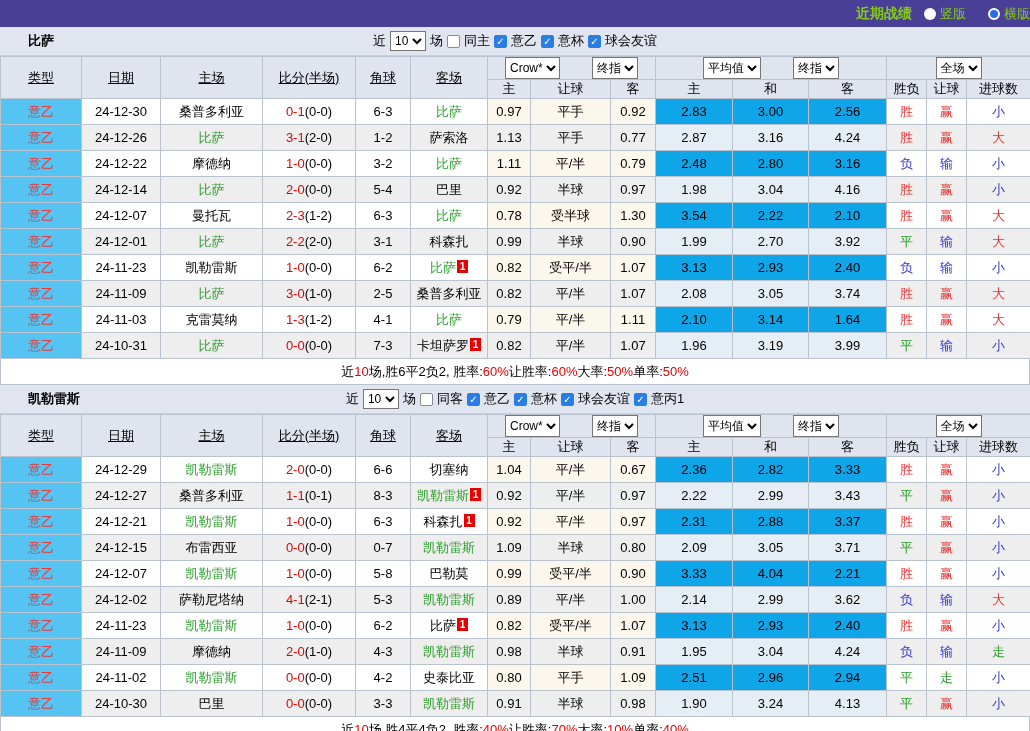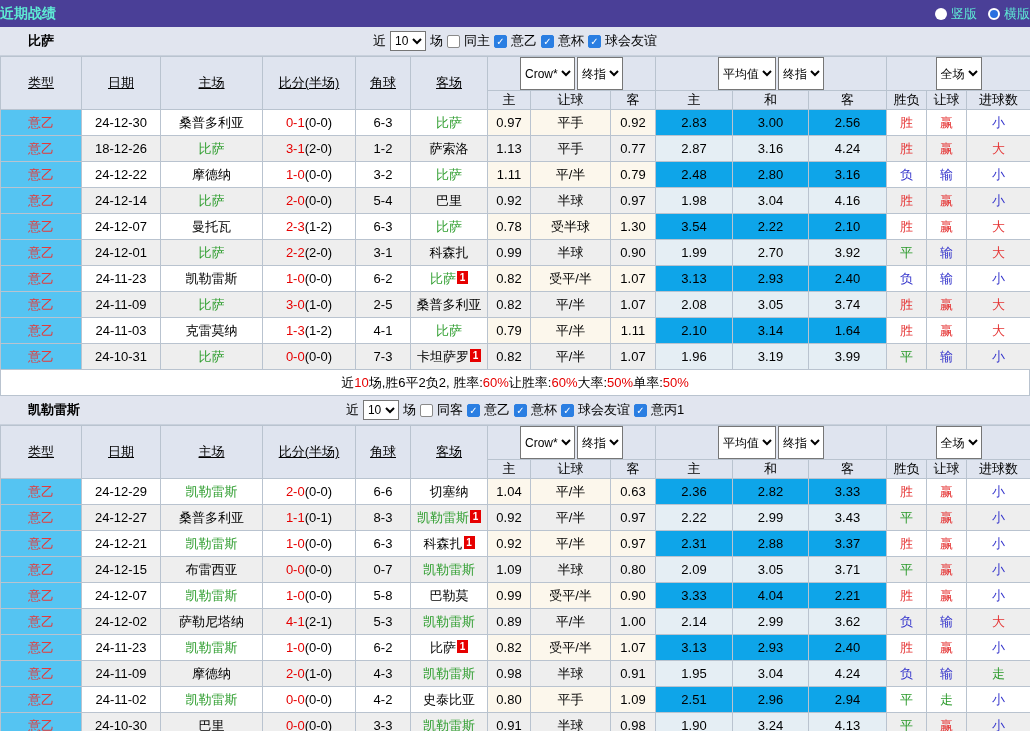--- a/index.html
+++ b/index.html
@@ -1,39 +1,39 @@
 <!DOCTYPE html>
 <html><head>
 <meta charset="utf-8">
 <style>
   html,body{margin:0;padding:0;}
   body{width:1030px;font-family:"Liberation Sans","DejaVu Sans",sans-serif;background:#fff;color:#000;}
   
-  .topbar{height:27px;background:#4a3f97;display:flex;align-items:center;justify-content:space-between;gap:12px;color:#5eead4;}
+  .topbar{height:27px;background:#4a3f97;display:flex;align-items:center;justify-content:flex-end;gap:12px;color:#84cc16;}
   .topbar-title{font-size:14px;font-weight:bold;}
-  .radio-group{display:flex;align-items:center;gap:11px;font-size:13px;}
+  .radio-group{display:flex;align-items:center;gap:22px;font-size:13px;}
   .radio-item{display:flex;align-items:center;gap:4px;cursor:pointer;}
   .radio-dot{width:12px;height:12px;border-radius:50%;box-sizing:border-box;}
   .radio-dot.sel{background:#fff;}
   .radio-dot.unsel{border:2px solid #fff;background:#2a6fe0;}
   
   .filter-row{height:28px;background:#e1e5ef;position:relative;display:flex;align-items:center;font-size:13px;border-bottom:1px solid #c8d0dc;}
   .section-title{position:absolute;left:28px;font-weight:bold;font-size:13px;}
   .filter-controls{margin:0 auto;display:flex;align-items:center;gap:4px;}
   .filter-controls select{font-size:12px;height:20px;border:1px solid #767676;background:#fff;}
   .cb{width:13px;height:13px;box-sizing:border-box;display:inline-block;cursor:pointer;}
   .cb.unchecked{background:#fff;border:1px solid #8a8a8a;border-radius:2px;}
   .cb.checked{background:#2a7ee2;border:1px solid #2a7ee2;border-radius:2px;color:#fff;font-size:10px;line-height:12px;text-align:center;font-weight:bold;}
   
   table.stats{border-collapse:collapse;table-layout:fixed;width:1030px;font-size:13px;text-align:center;}
   table.stats th,table.stats td{border:1px solid #b9c3cf;padding:0;overflow:hidden;white-space:nowrap;font-weight:normal;}
   table.stats thead th{background:#dfe4ef;}
   table.stats thead tr.hrow1{height:22px;text-decoration:underline;}
   table.stats thead tr.hrow2{height:17px;}
-  table.stats thead select{font-size:12px;height:33px;border:1px solid #767676;background:#fff;margin:0 1px;}
+  table.stats thead select{font-size:12px;height:22px;border:1px solid #767676;background:#fff;margin:0 16px;}
   table.stats tbody tr{height:26px;}
   tr.odd td{background:#fff;}
   tr.even td{background:#eee;}
   tr.odd td.c-odds{background:#fcf7ec;}
   tr.even td.c-odds{background:#eee;}
   tr.odd td.c-avg{background:#0ea5e9;}
   tr.even td.c-avg{background:#e5eef4;}
   td.c-type{background:#55c4f2 !important;color:#e23b3b;}
   .team-green{color:#2f9e2f;}
   .score-ft{color:#e60000;}
@@ -135,21 +135,21 @@
           <td class="c-odds">0.92</td>
           <td class="c-avg">2.83</td>
           <td class="c-avg">3.00</td>
           <td class="c-avg">2.56</td>
           <td class="res-red">胜</td>
           <td class="res-red">赢</td>
           <td class="res-blue">小</td>
         </tr>
         <tr class="even">
           <td class="c-type">意乙</td>
-          <td>18-12-26</td>
+          <td>24-12-26</td>
           <td><span class="team-green">比萨</span></td>
           <td><span class="score-ft">3-1</span><span>(2-0)</span></td>
           <td>1-2</td>
           <td><span class="">萨索洛</span></td>
           <td class="c-odds">1.13</td>
           <td class="c-odds">平手</td>
           <td class="c-odds">0.77</td>
           <td class="c-avg">2.87</td>
           <td class="c-avg">3.16</td>
           <td class="c-avg">4.24</td>
@@ -373,21 +373,21 @@
     <tbody>
         <tr class="odd">
           <td class="c-type">意乙</td>
           <td>24-12-29</td>
           <td><span class="team-green">凯勒雷斯</span></td>
           <td><span class="score-ft">2-0</span><span>(0-0)</span></td>
           <td>6-6</td>
           <td><span class="">切塞纳</span></td>
           <td class="c-odds">1.04</td>
           <td class="c-odds">平/半</td>
-          <td class="c-odds">0.63</td>
+          <td class="c-odds">0.67</td>
           <td class="c-avg">2.36</td>
           <td class="c-avg">2.82</td>
           <td class="c-avg">3.33</td>
           <td class="res-red">胜</td>
           <td class="res-red">赢</td>
           <td class="res-blue">小</td>
         </tr>
         <tr class="even">
           <td class="c-type">意乙</td>
           <td>24-12-27</td>

